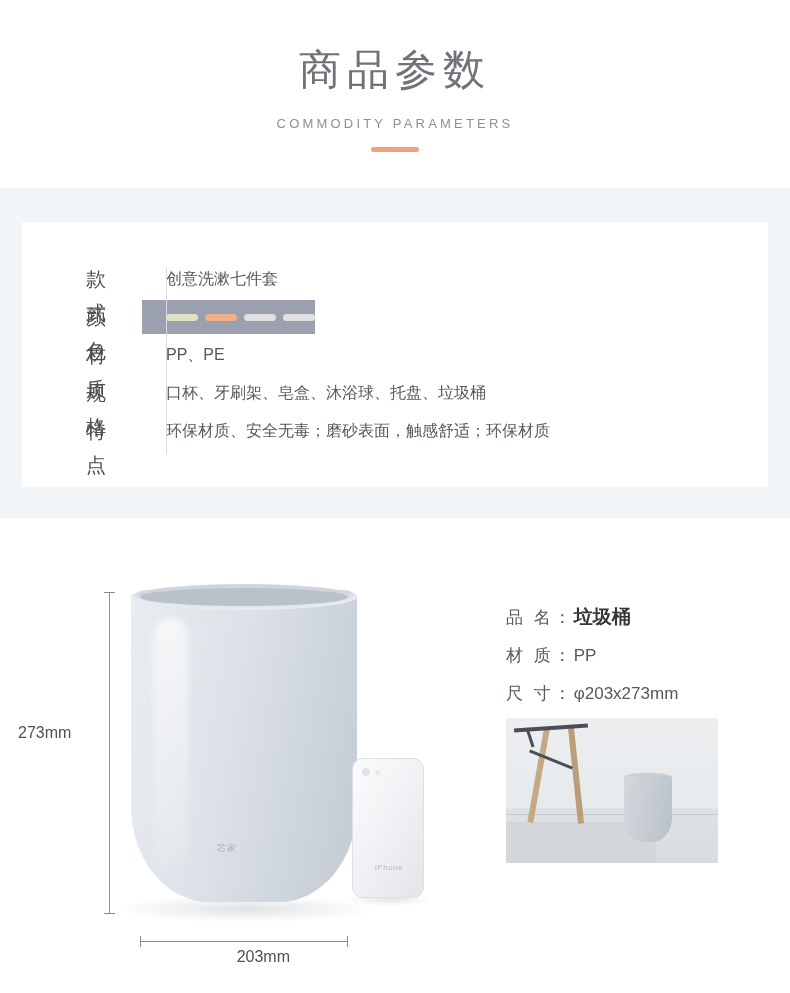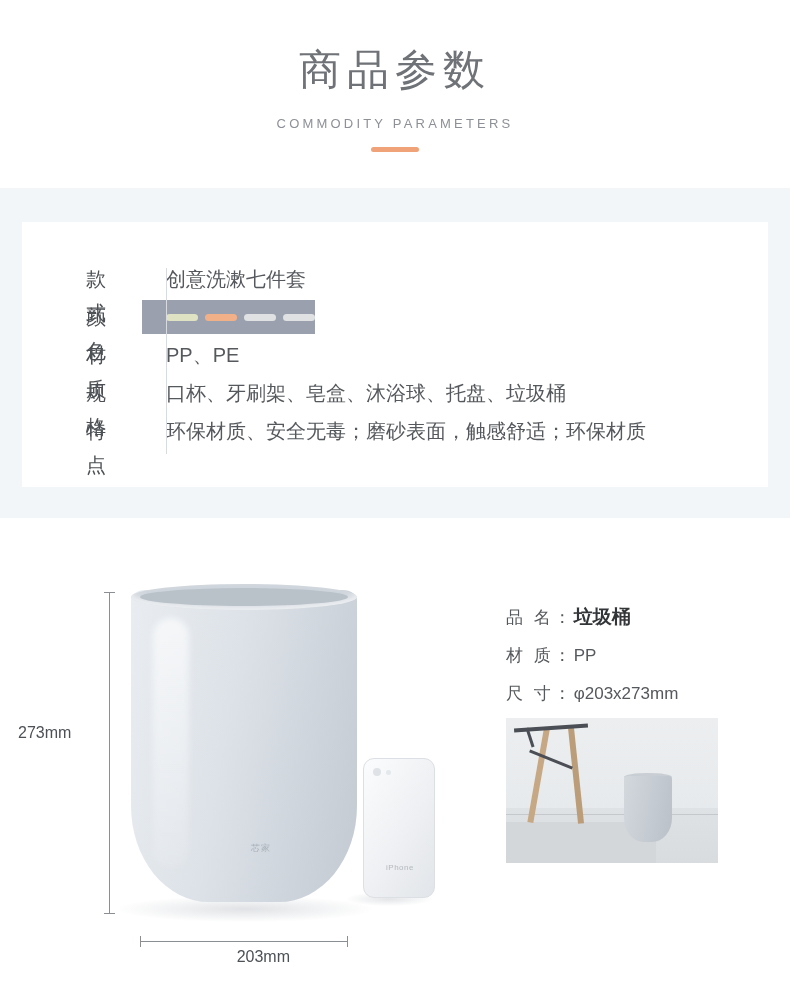--- a/index.html
+++ b/index.html
@@ -96,21 +96,21 @@
   .spec-divider {
     position: absolute;
     left: 104px;
     top: 6px;
     width: 1px;
     height: 186px;
     background: #d7dade;
   }
   .spec-value {
     padding-left: 24px;
-    font-size: 20px;
+    font-size: 16px;
     color: #55585c;
     line-height: 34px;
     white-space: nowrap;
   }
   .swatches {
     display: flex;
     align-items: center;
     gap: 7px;
     padding-left: 24px;
     height: 34px;
@@ -240,21 +240,21 @@
   }
   .bin-logo {
     position: absolute;
     left: 86px;
     top: 252px;
     width: 54px;
     height: 12px;
     font-size: 9px;
     color: #a9b1b9;
     letter-spacing: 1px;
-    text-align: right;
+    text-align: left;
   }
   .bin-shadow {
     position: absolute;
     left: 118px;
     top: 378px;
     width: 254px;
     height: 26px;
     border-radius: 50%;
     background: radial-gradient(ellipse at center, rgba(160,168,176,0.33) 0%, rgba(255,255,255,0) 72%);
   }
@@ -263,21 +263,20 @@
   .phone {
     position: absolute;
     left: 352px;
     top: 240px;
     width: 72px;
     height: 140px;
     border-radius: 11px;
     background: linear-gradient(120deg, #fbfcfd 0%, #eef0f3 55%, #e2e5e9 100%);
     border: 1px solid #dcdfe3;
     box-sizing: border-box;
-    margin-left: 11px;
   }
   .phone-cam {
     position: absolute;
     left: 9px;
     top: 9px;
     width: 8px;
     height: 8px;
     border-radius: 50%;
     background: #dfe2e6;
   }

